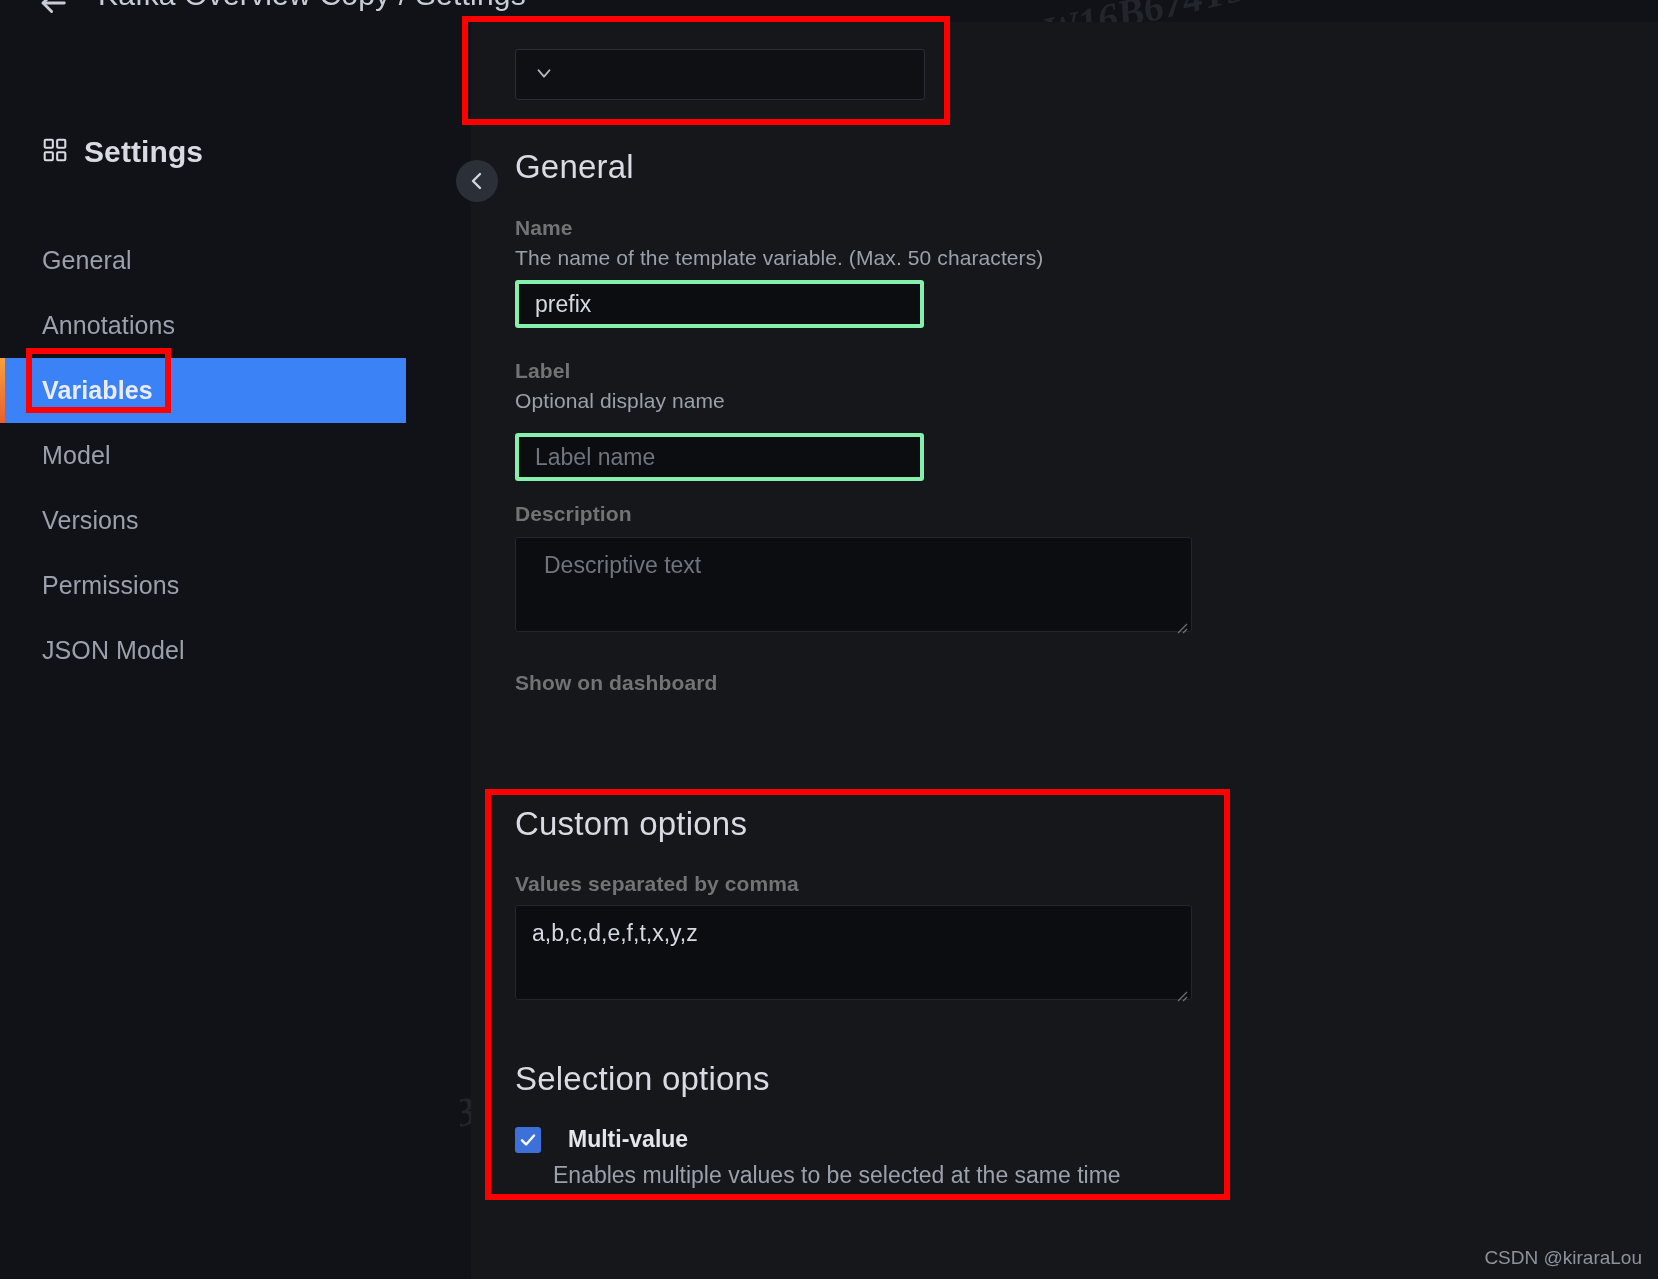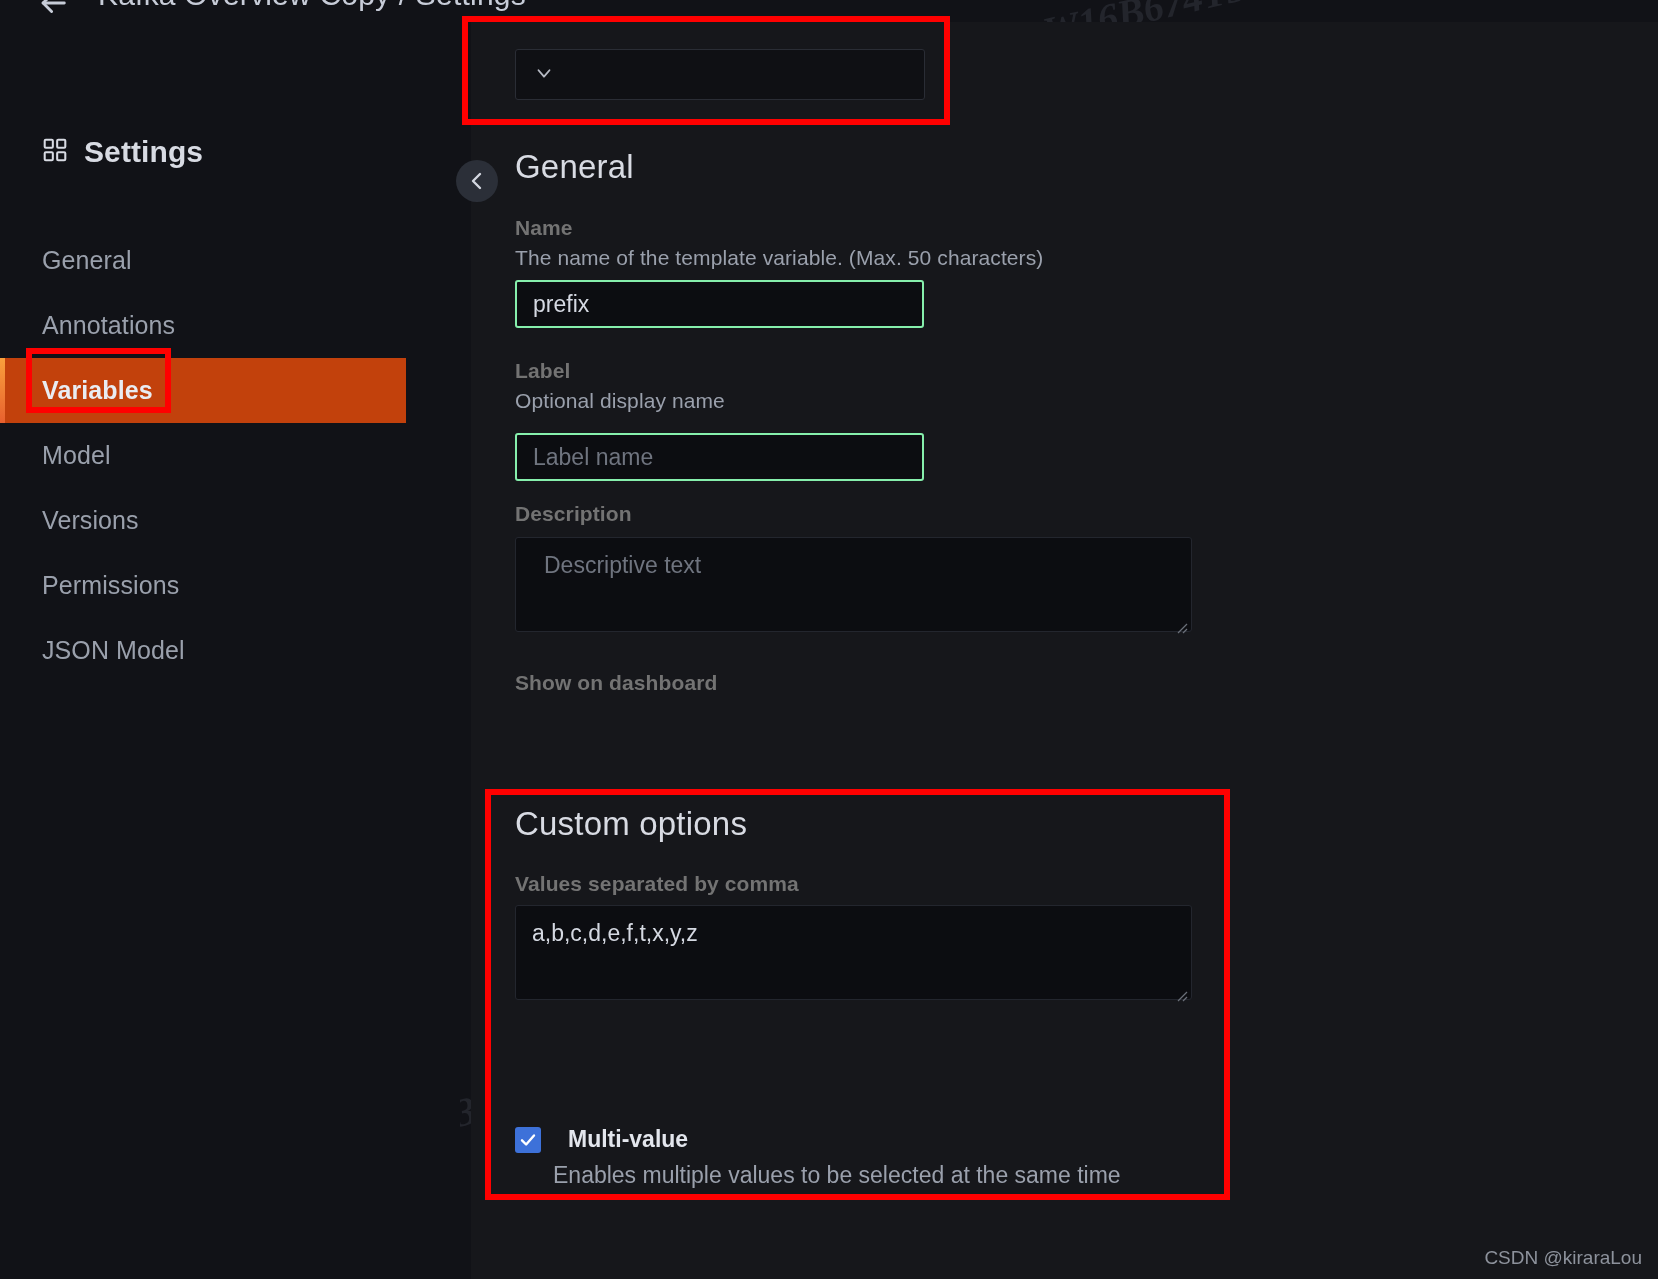--- a/index.html
+++ b/index.html
@@ -69,21 +69,21 @@
     position: relative;
     height: 65px;
     display: flex; align-items: center;
     padding-left: 42px;
     font-size: 25px;
     color: #9aa0ac;
     letter-spacing: .1px;
     cursor: pointer;
   }
   .nav-item.active {
-    background: #c2410c;
+    background: #3b82f6;
     color: #e9ecf2;
     font-weight: 700;
   }
   .nav-item.active::before {
     content: "";
     position: absolute; left: 0; top: 0; bottom: 0; width: 5px;
     background: linear-gradient(#f9a03c, #e8602e);
   }
 
   
@@ -124,21 +124,21 @@
   .field-label {
     font-size: 21px; font-weight: 700; color: #737373;
     letter-spacing: .1px;
   }
   .field-desc {
     font-size: 21px; color: #9aa0ac; letter-spacing: .1px;
   }
 
   .input-box {
     background: #0c0d11;
-    border: 2px solid #86efac;
+    border: 4px solid #86efac;
     border-radius: 3px;
     display: flex; align-items: center;
     padding: 0 16px;
     font-size: 23px;
     color: #d5d9e2;
     cursor: text;
   }
   .input-box.placeholder { color: #6f747f; }
   .textarea-box {
     background: #0c0d11;
@@ -335,20 +335,21 @@
   <div class="textarea-box" style="position:absolute; left:515px; top:905px; width:677px; height:95px; z-index:5;">
     <span>a,b,c,d,e,f,t,x,y,z</span>
     <span class="resize-grip">
       <svg width="16" height="16" viewBox="0 0 16 16" stroke="currentColor" stroke-width="1.3">
         <line x1="15" y1="6" x2="6" y2="15"></line>
         <line x1="15" y1="11" x2="11" y2="15"></line>
       </svg>
     </span>
   </div>
 
+  <div style="position:absolute; left:515px; top:1060px; z-index:5;" class="section-title">Selection options</div>
 
   <div style="position:absolute; left:515px; top:1126px; display:flex; align-items:center; gap:27px; z-index:5;">
     <span class="cb">
       <svg width="18" height="18" viewBox="0 0 24 24" fill="none" stroke="#ffffff" stroke-width="3.2" stroke-linecap="round" stroke-linejoin="round">
         <polyline points="4 12.5 9.5 18 20 6"></polyline>
       </svg>
     </span>
     <span style="font-size:23px; font-weight:700; color:#e3e6ed;">Multi-value</span>
   </div>
   <div style="position:absolute; left:553px; top:1162px; font-size:23px; color:#9aa0ac; z-index:5;">Enables multiple values to be selected at the same time</div>

